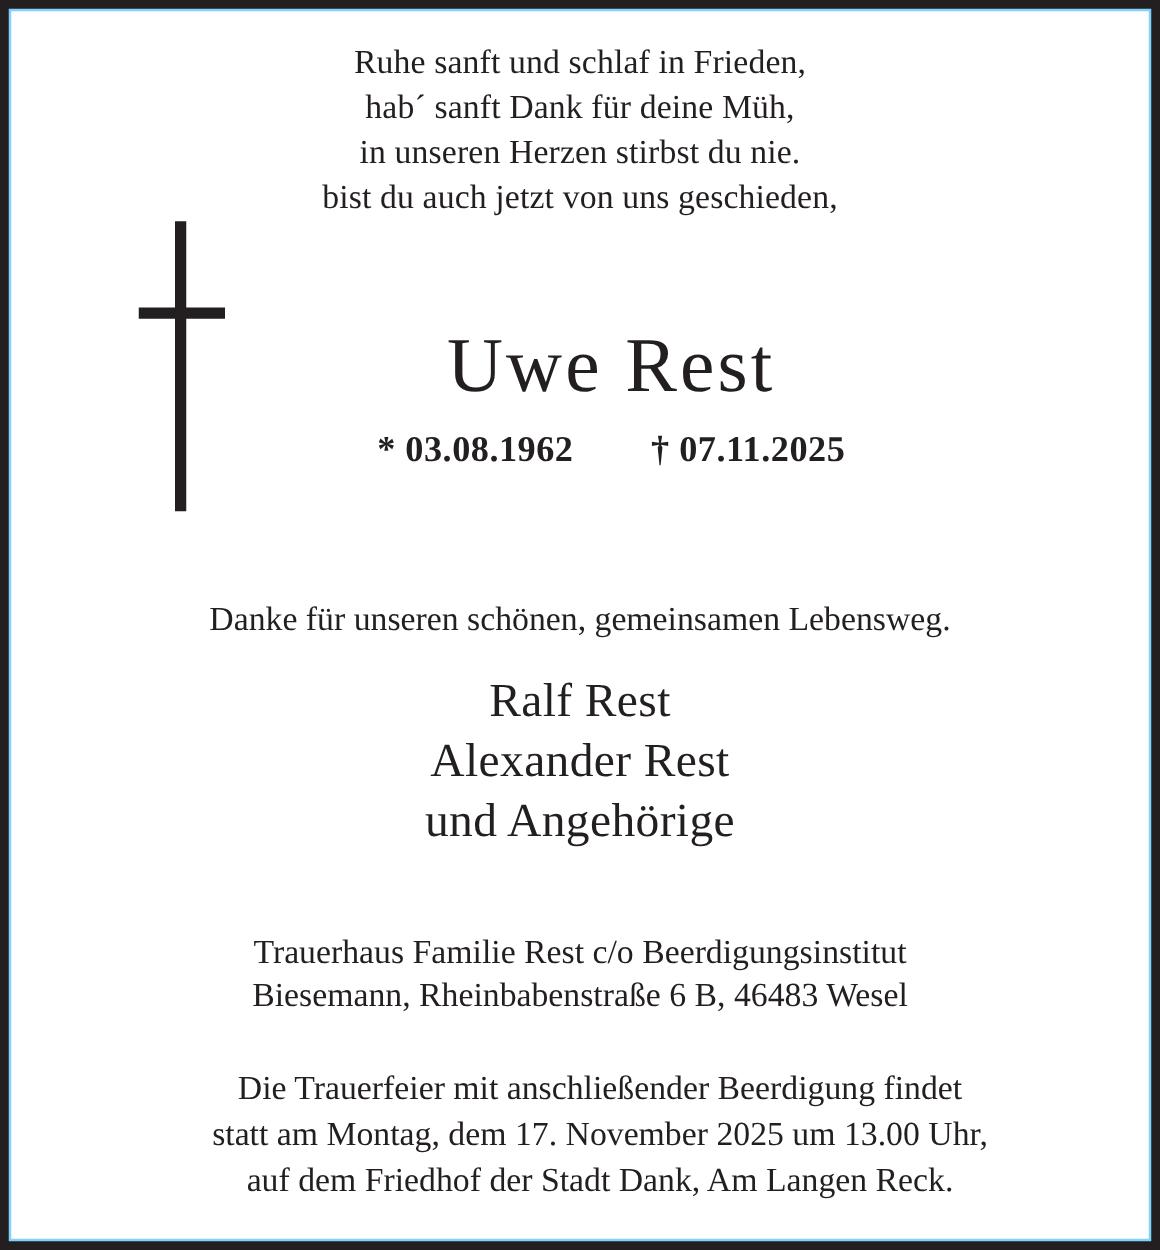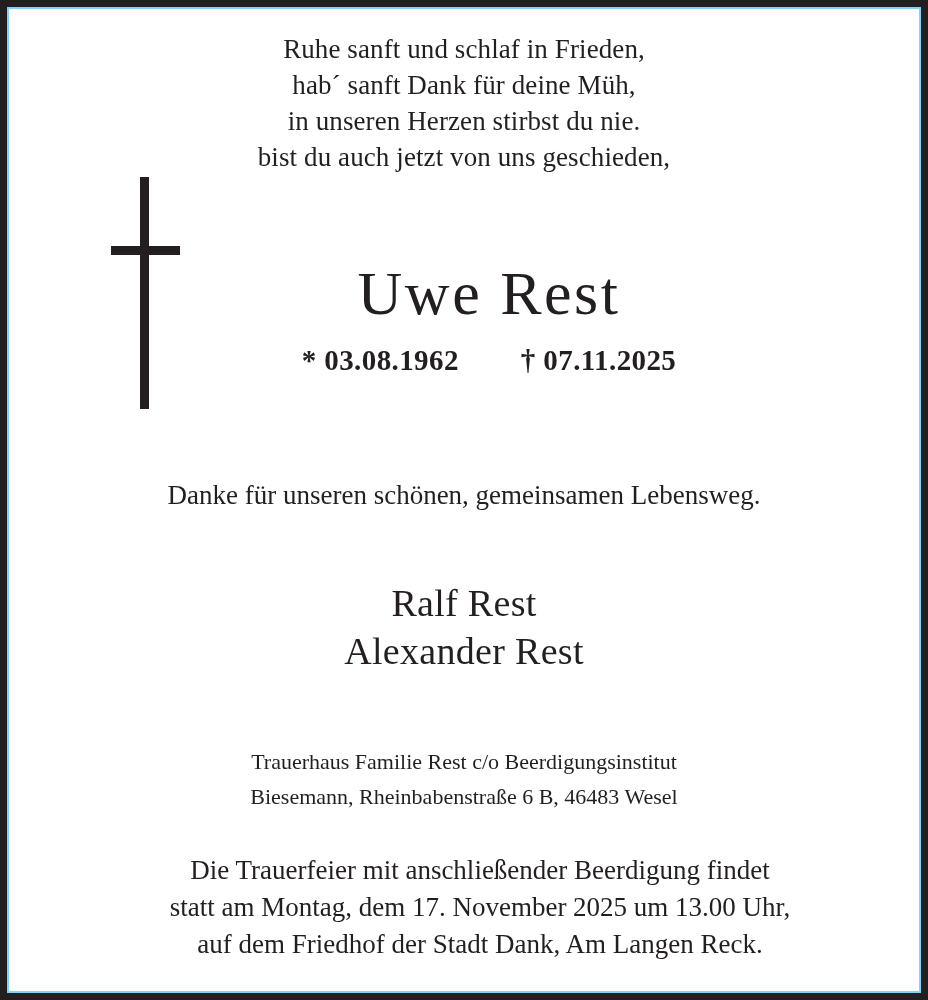--- a/index.html
+++ b/index.html
@@ -124,39 +124,38 @@
     white-space: nowrap;
   }
 
   
   .survivors {
     position: absolute;
     top: 528px;
     left: 0;
     width: 100%;
     text-align: center;
-    margin-top: 42px;
   }
   .survivor-line {
     font-size: 38px;
     line-height: 48px;
     letter-spacing: 0.3px;
     white-space: nowrap;
   }
 
   
   .address {
     position: absolute;
     top: 735px;
     left: 0;
     width: 100%;
     text-align: center;
   }
   .address-line {
-    font-size: 22px;
+    font-size: 27px;
     line-height: 35px;
     white-space: nowrap;
   }
 
   
   .service {
     position: absolute;
     top: 843px;
     left: 16px;
     width: 100%;
@@ -193,20 +192,21 @@
           <span class="date-birth">* 03.08.1962</span>
           <span class="date-death">† 07.11.2025</span>
         </div>
       </div>
 
       <div class="thanks">Danke für unseren schönen, gemeinsamen Lebensweg.</div>
 
       <div class="survivors">
         <div class="survivor-line">Ralf Rest</div>
         <div class="survivor-line">Alexander Rest</div>
+        <div class="survivor-line">und Angehörige</div>
       </div>
 
       <div class="address">
         <div class="address-line">Trauerhaus Familie Rest c/o Beerdigungsinstitut</div>
         <div class="address-line">Biesemann, Rheinbabenstraße 6 B, 46483 Wesel</div>
       </div>
 
       <div class="service">
         <div class="service-line">Die Trauerfeier mit anschließender Beerdigung findet</div>
         <div class="service-line">statt am Montag, dem 17. November 2025 um 13.00 Uhr,</div>

